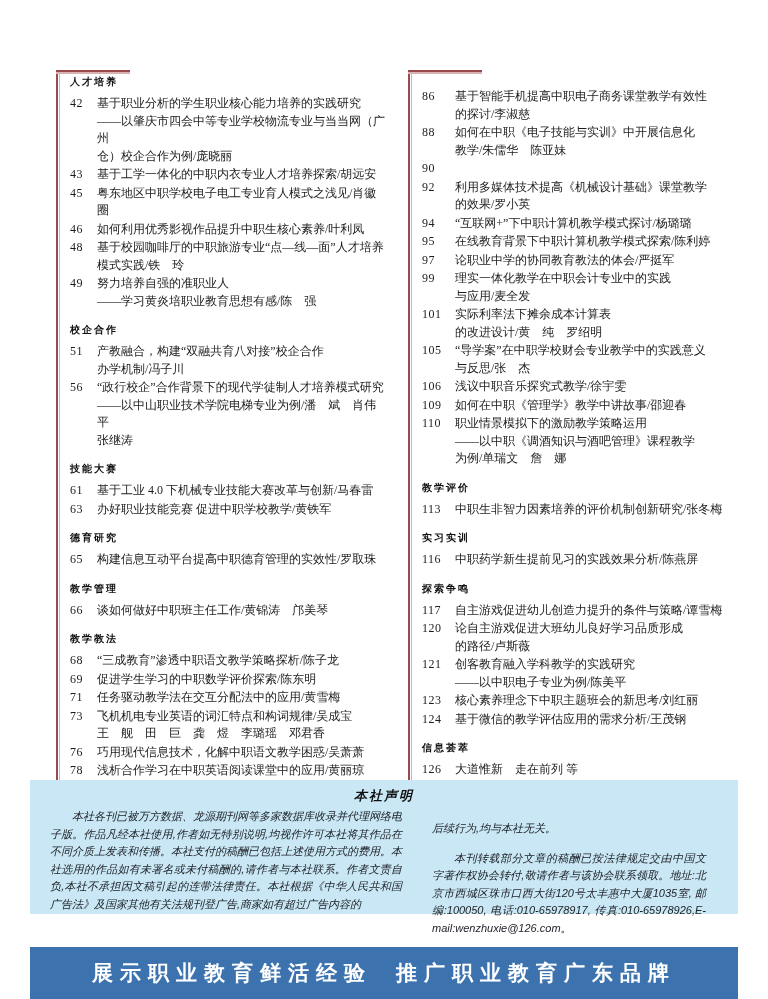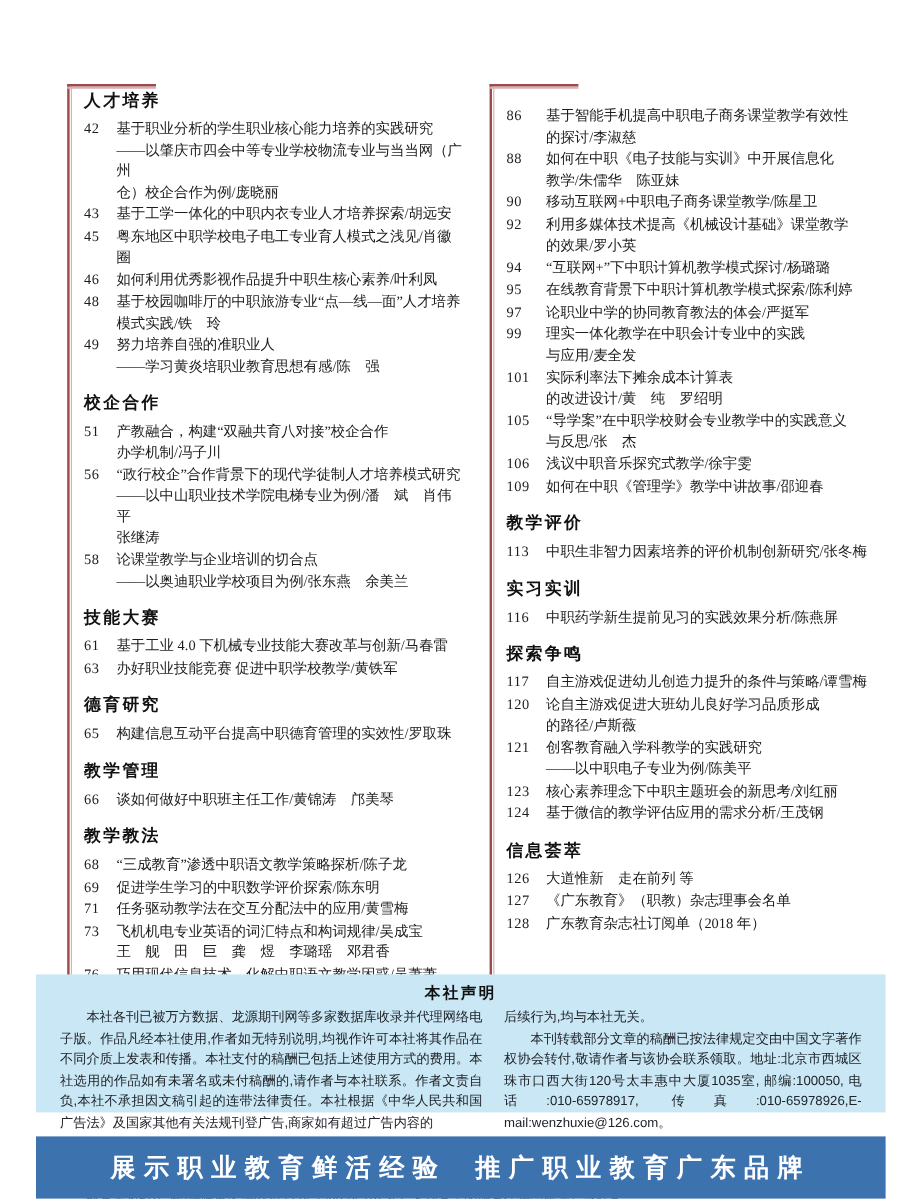--- a/index.html
+++ b/index.html
@@ -5,34 +5,34 @@
   html,body{margin:0;padding:0;}
   body{width:768px;height:999px;position:relative;background:#ffffff;overflow:hidden;
        font-family:"Liberation Serif",serif;color:#1c1c1c;}
   .toc{position:absolute;left:56px;top:58px;display:flex;gap:20px;}
   .col{position:relative;width:332px;min-height:732px;padding:4px 0 0 14px;box-sizing:border-box;}
   .rule-v{position:absolute;left:0;top:12px;bottom:0;width:2px;background:#9b4a4e;}
   .rule-v::after{content:"";position:absolute;left:3px;top:0;bottom:0;width:1px;background:#d9b3b3;}
   .rule-h{position:absolute;left:0;top:12px;width:74px;height:2px;background:#9b4a4e;box-shadow:0 2px 0 #d9b3b3;}
   .section{margin:0;}
   .section.no-title{margin-top:26px;}
-  .section-title{font-family:Liberation Mono, monospace;font-weight:bold;font-size:14px;
+  .section-title{font-family:Liberation Mono, monospace;font-weight:bold;font-size:10px;
                  letter-spacing:2px;color:#111;margin:13px 0 6px;}
   .item{display:flex;font-size:12px;line-height:17.5px;margin-bottom:1px;}
   .num{flex:0 0 27px;letter-spacing:.5px;}
   .col[data-column="1"] .num{flex-basis:33px;}
   .lines{flex:1;}
-  .notice{position:absolute;left:30px;top:812px;width:708px;height:115px;background:#c9e7f4;
+  .notice{position:absolute;left:30px;top:780px;width:708px;height:134px;background:#c9e7f4;
           box-sizing:border-box;padding:7px 20px 0;font-family:"Liberation Sans",sans-serif;
-          font-size:11px;color:#20242a;}
+          font-size:11px;color:#20242a;font-style:italic;}
   .notice-title{text-align:center;font-weight:bold;font-size:13px;letter-spacing:2px;margin-bottom:3px;color:#111;}
   .notice-cols{display:flex;gap:18px;}
   .ncol1{width:352px;margin:0;line-height:1.6;text-align:justify;text-indent:2em;}
   .ncol2{flex:1;line-height:1.6;text-align:justify;}
-  .ncol2 p{margin:0;}
+  .ncol2 p{margin:12px;}
   .ncol2 p.indent{text-indent:2em;}
   .sig{text-align:right;font-weight:bold;font-size:12px;margin-top:3px;color:#404040;}
   .legal{margin-top:7px;}
   .legal-title{font-weight:bold;font-size:12px;color:#111;}
   .legal-text{text-indent:2em;margin-top:1px;}
   .banner{position:absolute;left:30px;top:947px;width:708px;height:52px;background:#3c73af;
           display:flex;align-items:center;justify-content:space-between;box-sizing:border-box;
           padding:16px 62px;color:#ffffff;font-family:"Liberation Sans",sans-serif;
           font-weight:bold;font-size:21px;letter-spacing:7px;}
 </style>
@@ -99,27 +99,20 @@
               </div>
             </div>
             <div class="item">
               <span class="num">56</span>
               <div class="lines">
                 <div>“政行校企”合作背景下的现代学徒制人才培养模式研究</div>
                 <div>——以中山职业技术学院电梯专业为例/潘　斌　肖伟平</div>
                 <div>张继涛</div>
               </div>
             </div>
-            <div class="item">
-              <span class="num">58</span>
-              <div class="lines">
-                <div>论课堂教学与企业培训的切合点</div>
-                <div>——以奥迪职业学校项目为例/张东燕　余美兰</div>
-              </div>
-            </div>
           </div>
           <div class="section">
             <div class="section-title">技能大赛</div>
             <div class="item">
               <span class="num">61</span>
               <div class="lines">
                 <div>基于工业 4.0 下机械专业技能大赛改革与创新/马春雷</div>
               </div>
             </div>
             <div class="item">
@@ -222,23 +215,20 @@
             </div>
             <div class="item">
               <span class="num">88</span>
               <div class="lines">
                 <div>如何在中职《电子技能与实训》中开展信息化</div>
                 <div>教学/朱儒华　陈亚妹</div>
               </div>
             </div>
             <div class="item">
               <span class="num">90</span>
-              <div class="lines">
-                <div>移动互联网+中职电子商务课堂教学/陈星卫</div>
-              </div>
             </div>
             <div class="item">
               <span class="num">92</span>
               <div class="lines">
                 <div>利用多媒体技术提高《机械设计基础》课堂教学</div>
                 <div>的效果/罗小英</div>
               </div>
             </div>
             <div class="item">
               <span class="num">94</span>
@@ -282,20 +272,28 @@
             <div class="item">
               <span class="num">106</span>
               <div class="lines">
                 <div>浅议中职音乐探究式教学/徐宇雯</div>
               </div>
             </div>
             <div class="item">
               <span class="num">109</span>
               <div class="lines">
                 <div>如何在中职《管理学》教学中讲故事/邵迎春</div>
+              </div>
+            </div>
+            <div class="item">
+              <span class="num">110</span>
+              <div class="lines">
+                <div>职业情景模拟下的激励教学策略运用</div>
+                <div>——以中职《调酒知识与酒吧管理》课程教学</div>
+                <div>为例/单瑞文　詹　娜</div>
               </div>
             </div>
           </div>
           <div class="section">
             <div class="section-title">教学评价</div>
             <div class="item">
               <span class="num">113</span>
               <div class="lines">
                 <div>中职生非智力因素培养的评价机制创新研究/张冬梅</div>
               </div>

